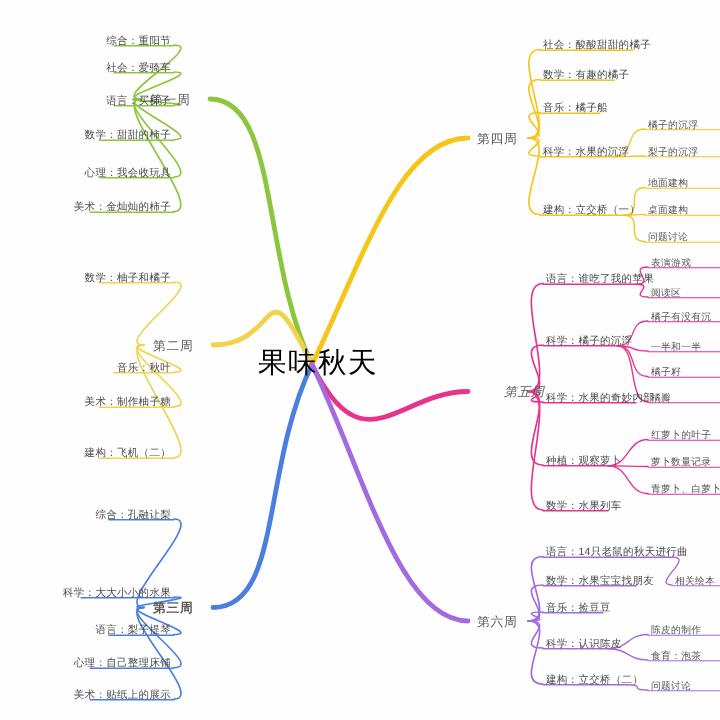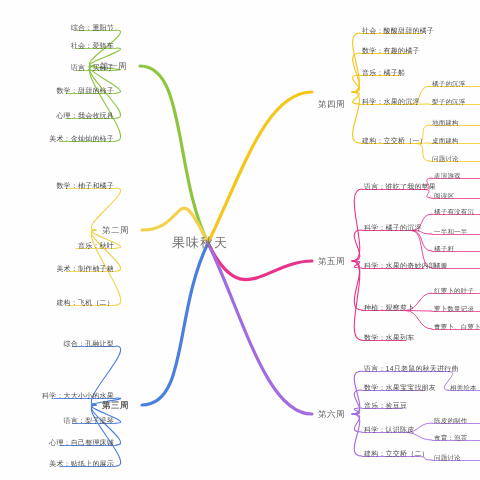--- a/index.html
+++ b/index.html
@@ -23,22 +23,22 @@
   }
   .node {
     position: absolute;
     white-space: nowrap;
     font-size: 7px;
     color: #4a4a4a;
     line-height: 11px;
     letter-spacing: 0.2px;
   }
   .node.root {
-    font-size: 13px;
-    color: #737373;
+    font-size: 19px;
+    color: #000000;
     letter-spacing: 1px;
     line-height: 18px;
   }
   .node.week {
     font-size: 8.5px;
     color: #5a5a5a;
     letter-spacing: 0.5px;
     line-height: 13px;
   }
   .node.leaf {
@@ -171,32 +171,32 @@
       <div class="node leaf" style="top: 180px; right: 366px;"><span>数学：柚子和橘子</span></div>
       <div class="node leaf" style="top: 240px; right: 366px;"><span>音乐：秋叶</span></div>
       <div class="node leaf" style="top: 263px; right: 366px;"><span>美术：制作柚子糖</span></div>
       <div class="node leaf" style="top: 297px; right: 366px;"><span>建构：飞机（二）</span></div>
       <div class="node week" style="top: 399px; left: 102px; font-weight: bold;"><span>第三周</span></div>
       <div class="node leaf" style="top: 338px; right: 366px;"><span>综合：孔融让梨</span></div>
       <div class="node leaf" style="top: 390px; right: 366px;"><span>科学：大大小小的水果</span></div>
       <div class="node leaf" style="top: 415px; right: 366px;"><span>语言：梨子提琴</span></div>
       <div class="node leaf" style="top: 437px; right: 366px;"><span>心理：自己整理床铺</span></div>
       <div class="node leaf" style="top: 458px; right: 366px;"><span>美术：贴纸上的展示</span></div>
-      <div class="node week" style="top: 98px; left: 318px;"><span>第四周</span></div>
+      <div class="node week" style="top: 86px; left: 318px;"><span>第四周</span></div>
       <div class="node leaf" style="top: 25px; left: 362px;"><span>社会：酸酸甜甜的橘子</span></div>
       <div class="node leaf" style="top: 45px; left: 362px;"><span>数学：有趣的橘子</span></div>
       <div class="node leaf" style="top: 67px; left: 362px;"><span>音乐：橘子船</span></div>
       <div class="node leaf" style="top: 96px; left: 362px;"><span>科学：水果的沉浮</span></div>
       <div class="node sub" style="top: 78px; left: 432px;"><span>橘子的沉浮</span></div>
       <div class="node sub" style="top: 96px; left: 432px;"><span>梨子的沉浮</span></div>
       <div class="node leaf" style="top: 135px; left: 362px;"><span>建构：立交桥（一）</span></div>
       <div class="node sub" style="top: 117px; left: 432px;"><span>地面建构</span></div>
       <div class="node sub" style="top: 135px; left: 432px;"><span>桌面建构</span></div>
       <div class="node sub" style="top: 153px; left: 432px;"><span>问题讨论</span></div>
-      <div class="node week" style="top: 255px; left: 318px;"><span>第五周</span></div>
+      <div class="node week" style="top: 255px; left: 336px; font-style: italic;"><span>第五周</span></div>
       <div class="node leaf" style="top: 181px; left: 364px;"><span>语言：谁吃了我的苹果</span></div>
       <div class="node sub" style="top: 170px; left: 434px;"><span>表演游戏</span></div>
       <div class="node sub" style="top: 190px; left: 434px;"><span>阅读区</span></div>
       <div class="node leaf" style="top: 222px; left: 364px;"><span>科学：橘子的沉浮</span></div>
       <div class="node sub" style="top: 206px; left: 434px;"><span>橘子有没有沉</span></div>
       <div class="node sub" style="top: 226px; left: 434px;"><span>一半和一半</span></div>
       <div class="node sub" style="top: 243px; left: 434px;"><span>橘子籽</span></div>
       <div class="node sub" style="top: 260px; left: 434px;"><span>橘瓣</span></div>
       <div class="node leaf" style="top: 260px; left: 364px;"><span>科学：水果的奇妙内部</span></div>
       <div class="node leaf" style="top: 302px; left: 364px;"><span>种植：观察萝卜</span></div>

